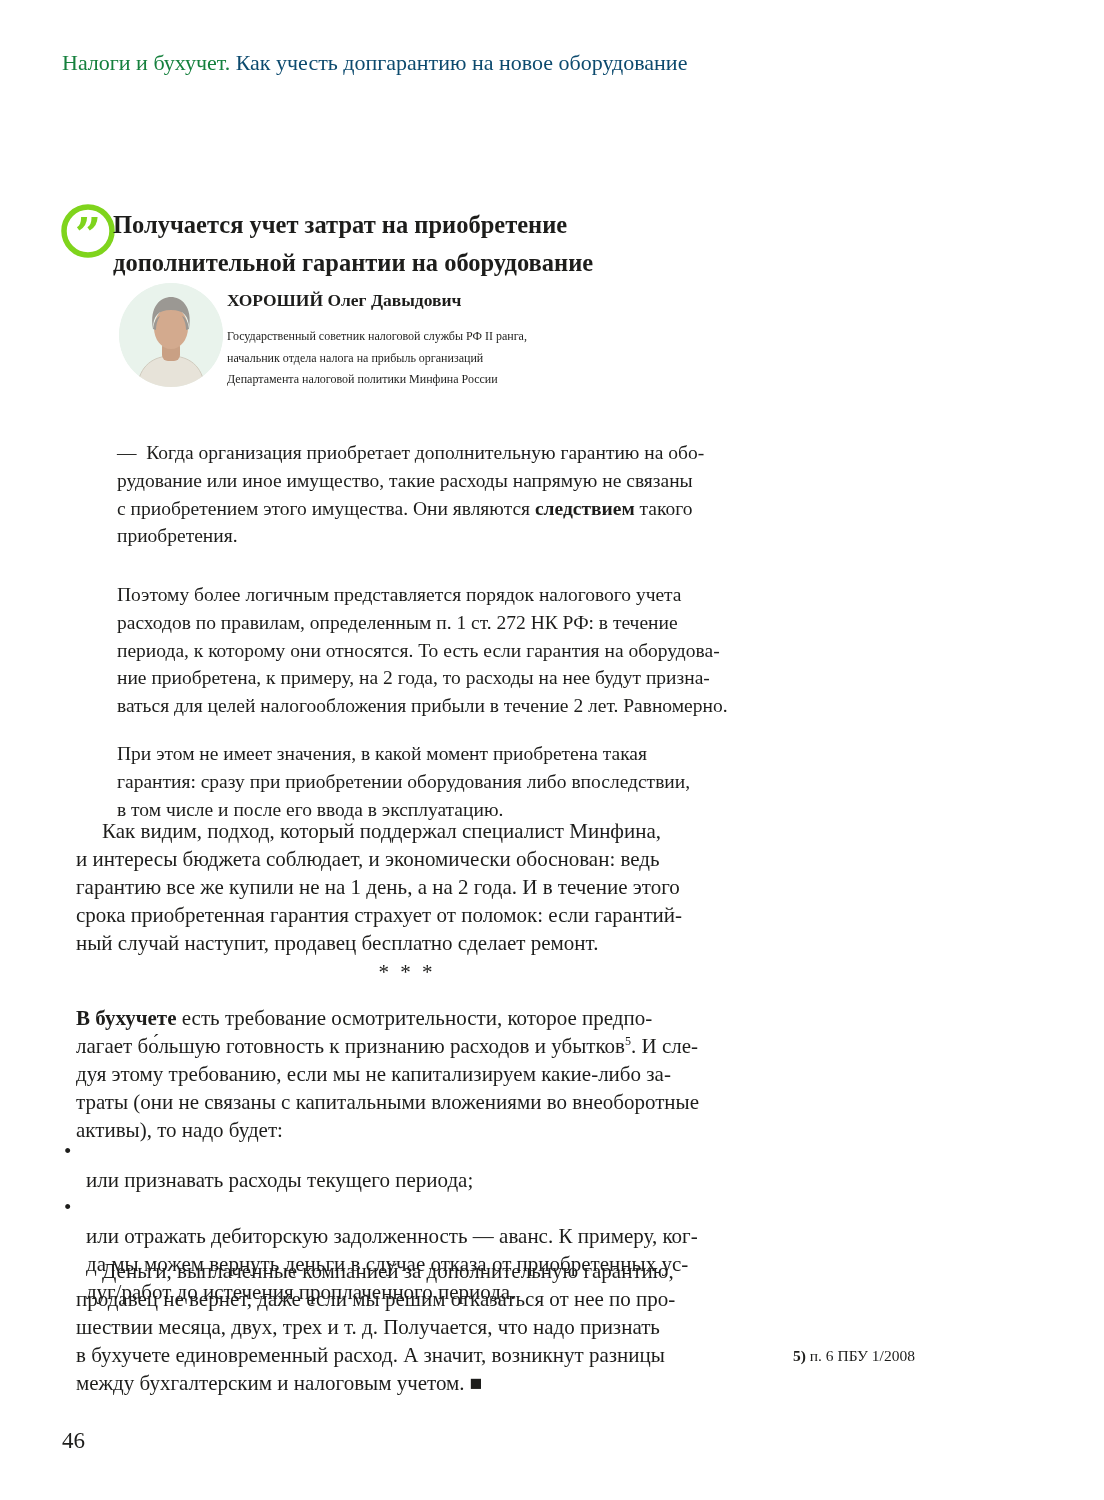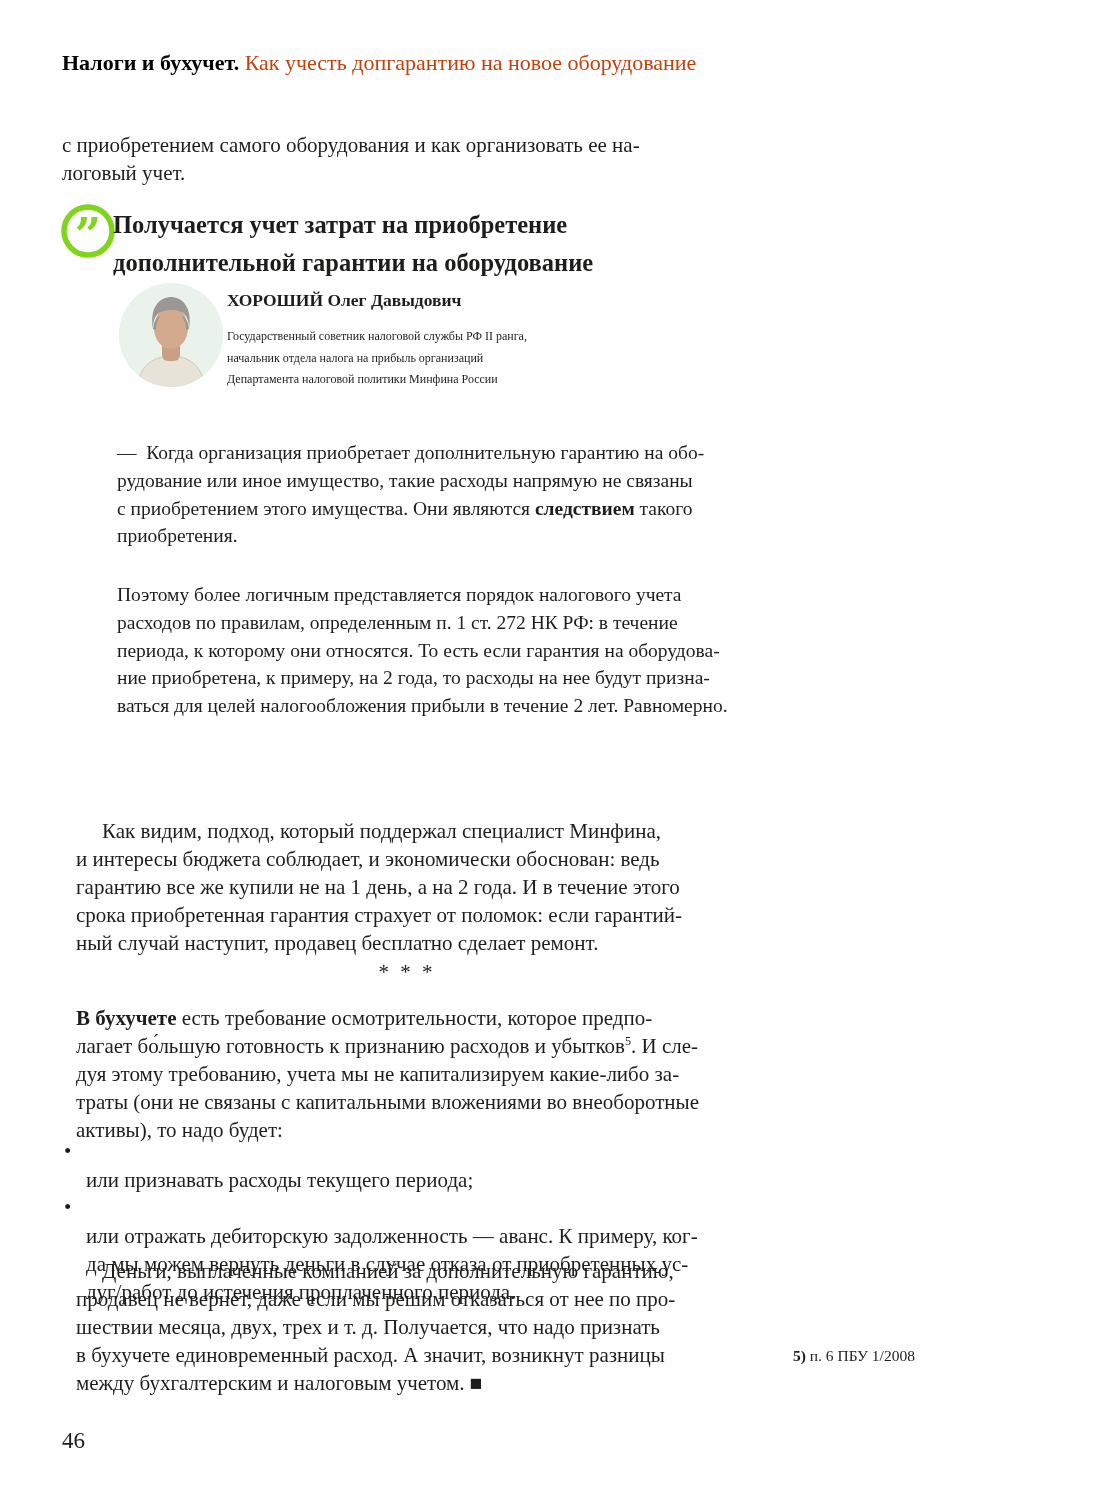--- a/index.html
+++ b/index.html
@@ -11,22 +11,22 @@
     font-family:"Liberation Serif","DejaVu Serif",serif;
     color:#1d1d1b;
     overflow:hidden;
   }
   .prelines { white-space:pre-line; }
 
   .header {
     position:absolute; left:62px; top:50px;
     font-size:22px; line-height:26px;
   }
-  .header-section { font-weight:bold; color:#000000; }
-  .header-title  { color:#c2410c;text-align:center; }
+  .header-section { font-weight:normal; color:#15803d; }
+  .header-title  { color:#0c4a6e;text-align:center; }
 
   .intro {
     position:absolute; left:62px; top:131px; width:692px;
     font-size:21px; line-height:28px;
   }
 
   .quote-icon-wrap { position:absolute; left:59px; top:202px; width:58px; height:58px; }
 
   .quote-heading {
     position:absolute; left:113px; top:206px; width:640px;
@@ -74,22 +74,20 @@
 </style>
 </head>
 <body>
 
 <div class="page">
 
   <div class="header">
     <span class="header-section">Налоги и бухучет.</span><span class="header-title"> Как учесть допгарантию на новое оборудование</span>
   </div>
 
-  <div class="intro prelines">с приобретением самого оборудования и как организовать ее на-
-логовый учет.</div>
 
   <div class="quote-icon-wrap">
     <svg width="58" height="58" viewBox="0 0 58 58">
       <circle cx="29" cy="29" r="24" fill="none" stroke="#7fd41c" stroke-width="5.5"></circle>
       <text x="29" y="49" text-anchor="middle" font-size="46" font-weight="bold" fill="#7fd41c" font-family="DejaVu Serif, serif">”</text>
     </svg>
   </div>
 
   <div class="quote-heading prelines">Получается учет затрат на приобретение
 дополнительной гарантии на оборудование</div>
@@ -118,32 +116,35 @@
 рудование или иное имущество, такие расходы напрямую не связаны
 с приобретением этого имущества. Они являются </span><span class="b">следствием</span><span> такого
 приобретения.</span></div>
 
   <div class="quote-p qp2 prelines">Поэтому более логичным представляется порядок налогового учета
 расходов по правилам, определенным п. 1 ст. 272 НК РФ: в течение
 периода, к которому они относятся. То есть если гарантия на оборудова-
 ние приобретена, к примеру, на 2 года, то расходы на нее будут призна-
 ваться для целей налогообложения прибыли в течение 2 лет. Равномерно.</div>
 
+  <div class="quote-p qp3 prelines">При этом не имеет значения, в какой момент приобретена такая
+гарантия: сразу при приобретении оборудования либо впоследствии,
+в том числе и после его ввода в эксплуатацию.</div>
 
   <div class="body-p bp1 indent prelines">Как видим, подход, который поддержал специалист Минфина,
 и интересы бюджета соблюдает, и экономически обоснован: ведь
 гарантию все же купили не на 1 день, а на 2 года. И в течение этого
 срока приобретенная гарантия страхует от поломок: если гарантий-
 ный случай наступит, продавец бесплатно сделает ремонт.</div>
 
   <div class="separator">* * *</div>
 
   <div class="body-p bp2 prelines"><span class="b">В бухучете</span><span> есть требование осмотрительности, которое предпо-
 лагает бо́льшую готовность к признанию расходов и убытков</span><sup class="fn">5</sup><span>. И сле-
-дуя этому требованию, учета мы не капитализируем какие-либо за-
+дуя этому требованию, если мы не капитализируем какие-либо за-
 траты (они не связаны с капитальными вложениями во внеоборотные
 активы), то надо будет:</span></div>
 
   <div class="bullets">
     <div class="bullet-item prelines">
       <span class="bullet-glyph">•</span><span>или признавать расходы текущего периода;</span>
     </div>
     <div class="bullet-item prelines">
       <span class="bullet-glyph">•</span><span>или отражать дебиторскую задолженность — аванс. К примеру, ког-
 да мы можем вернуть деньги в случае отказа от приобретенных ус-

